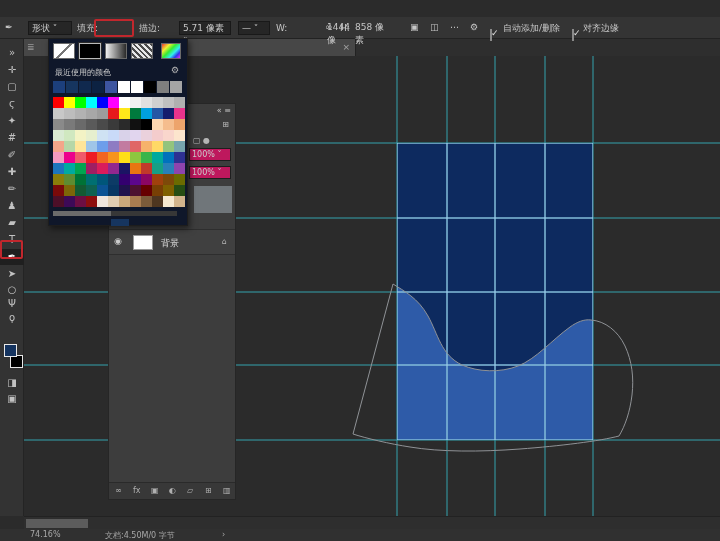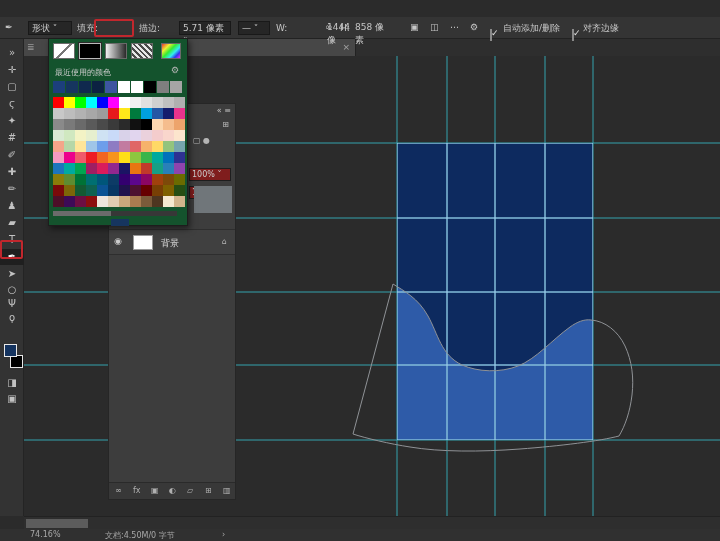--- a/index.html
+++ b/index.html
@@ -49,34 +49,34 @@
   #hscroll { left:24px; top:516px; width:696px; height:13px; background:#2e2e2e;
     border-top:1px solid #222; z-index:2; }
   #hscroll-thumb { position:absolute; left:2px; top:2px; width:62px; height:9px; background:#5c5c5c; }
   #statusbar { left:0; top:529px; width:720px; height:12px; background:#303030; z-index:2; }
   #statusbar span { position:absolute; color:#a8a8a8; font-size:8px; top:1px; }
 
   
   #layers-panel { left:108px; top:103px; width:128px; height:397px; background:#3d3d3d;
     border:1px solid #262626; z-index:5; }
   .lp-row { position:absolute; left:0; width:126px; color:#c0c0c0; font-size:8px; }
-  .lp-valbox { position:absolute; background:#7f1d1d; border:1px solid #1e1e1e; color:#ccc;
-    font-size:8px; height:13px; line-height:12px; padding:0 2px; width:42px;margin-top:20px; }
+  .lp-valbox { position:absolute; background:#be185d; border:1px solid #1e1e1e; color:#ccc;
+    font-size:8px; height:13px; line-height:12px; padding:0 2px; width:42px; }
   .lock-glyph { color:#b5b5b5; font-size:8px; }
   #layer-row { position:absolute; left:0; top:125px; width:126px; height:26px; background:#404040;
     border-top:1px solid #2e2e2e; border-bottom:1px solid #2e2e2e; }
   #layer-thumb { position:absolute; left:24px; top:5px; width:20px; height:15px; background:#fff;
     border:1px solid #999; }
   #lp-bottom { position:absolute; left:0; bottom:0; width:126px; height:17px; background:#383838;
     border-top:1px solid #2a2a2a; }
   #lp-bottom span { color:#b0b0b0; font-size:8px; position:absolute; top:3px; }
   #lp-gray-block { position:absolute; left:85px; top:82px; width:38px; height:27px; background:#70767a; }
 
   
-  #swatches-popup { left:48px; top:38px; width:140px; height:188px; background:#14532d;
+  #swatches-popup { left:48px; top:38px; width:140px; height:188px; background:#0f172a;
     border:1px solid #1d1d1d; box-shadow:2px 3px 6px rgba(0,0,0,.5); z-index:6; }
   .fill-type-btn { position:absolute; top:4px; width:22px; height:16px; border:1px solid #6a6a6a; }
   #ft-none { background:linear-gradient(135deg,#fff 45%,#777 45%,#777 55%,#fff 55%); }
   #ft-solid { background:#000; border:1px solid #bbb; outline:1px solid #2a2a2a; }
   #ft-gradient { background:linear-gradient(90deg,#f0f0f0,#2a2a2a); }
   #ft-pattern { background:repeating-linear-gradient(45deg,#e8e8e8 0 2px,#4a4a4a 2px 4px); }
   #ft-picker { background:linear-gradient(135deg,#e33 0%,#ee3 25%,#3e3 45%,#3ee 65%,#33e 82%,#e3e 100%); }
   #sw-title { position:absolute; left:6px; top:28px; color:#cccccc; font-size:8px; }
   #sw-gear { position:absolute; right:8px; top:26px; color:#b5b5b5; font-size:9px; }
   .swatch { position:absolute; width:11px; height:11px; }

